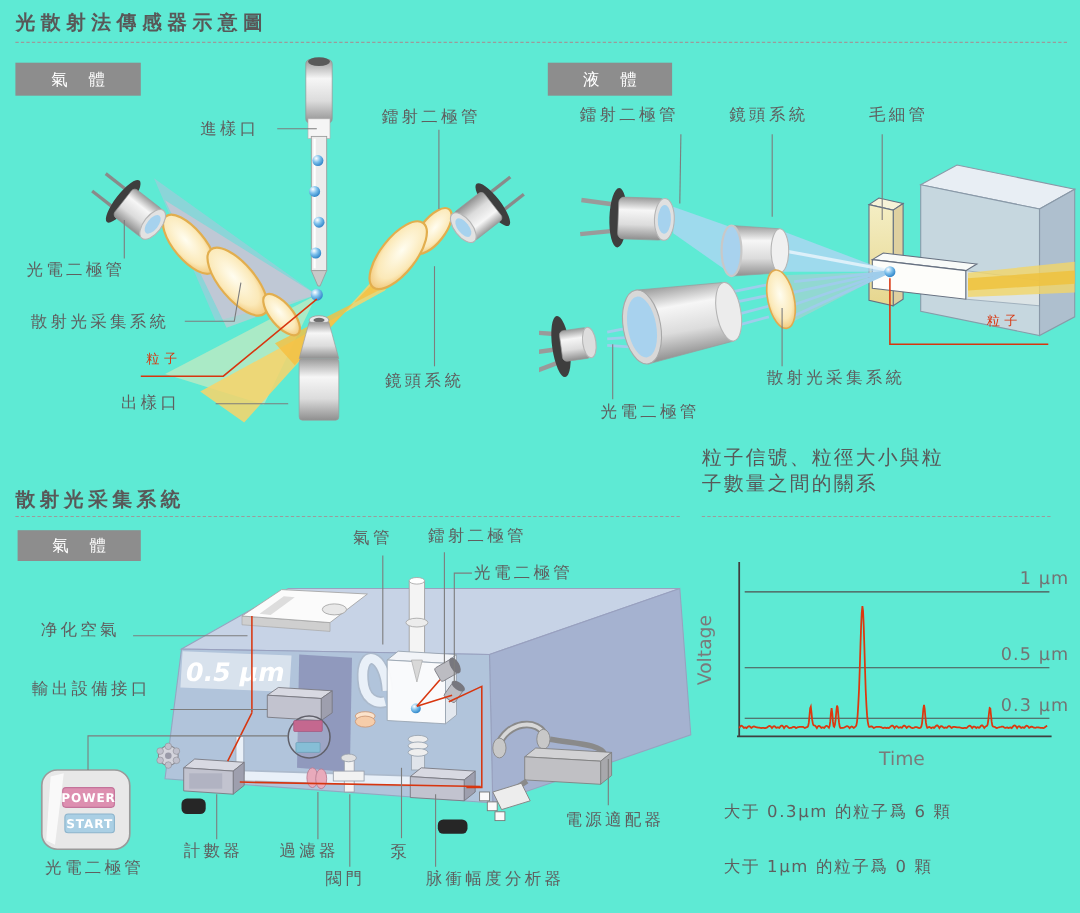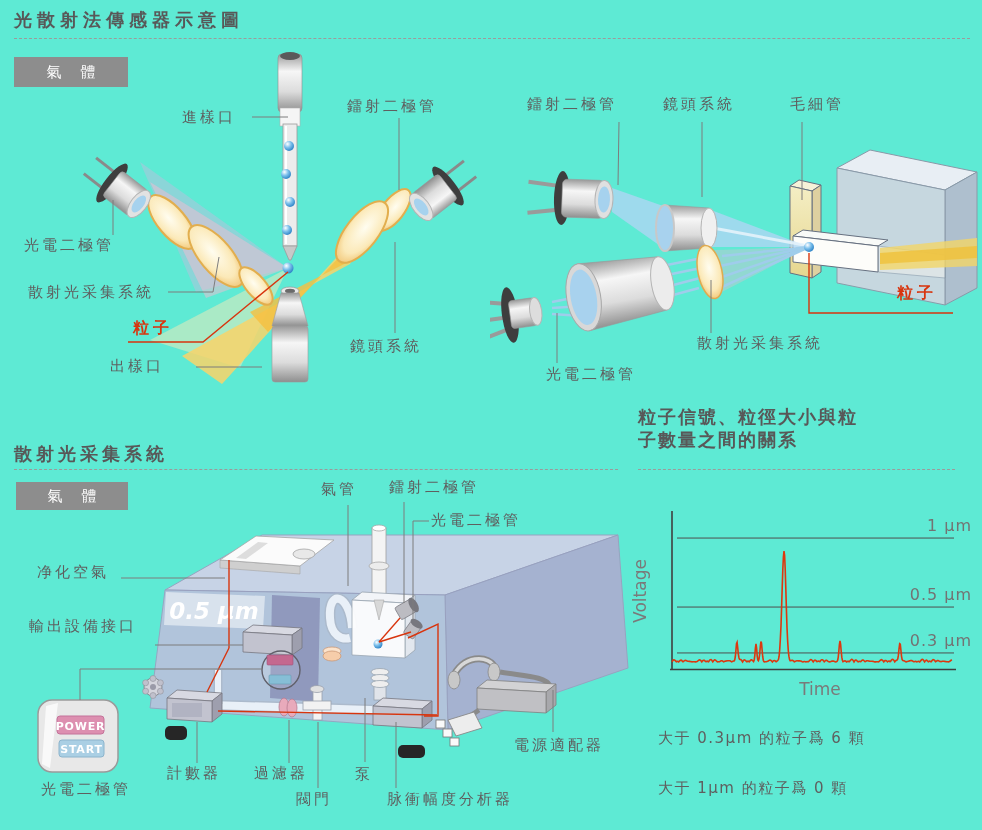--- a/index.html
+++ b/index.html
@@ -1,25 +1,25 @@
 <!DOCTYPE html>
 <html><head>
 <meta charset="utf-8">
 <style>
   *{margin:0;padding:0;box-sizing:border-box}
   body{background:#e9e9e9;font-family:"DejaVu Sans","Liberation Sans",sans-serif}
   .canvas{position:relative;width:982px;height:830px;background:#5eead4;overflow:hidden}
   .page-title{position:absolute;left:14px;top:8px;font-size:18px;font-weight:bold;color:#585858;letter-spacing:5px;white-space:nowrap}
   .sec-title{position:absolute;font-size:18px;font-weight:bold;color:#585858;letter-spacing:4px;white-space:nowrap}
-  .sig-title{position:absolute;font-size:18px;font-weight:bold;color:#585858;letter-spacing:2px;white-space:nowrap;line-height:22px}
+  .sig-title{position:absolute;font-size:18px;font-weight:normal;color:#585858;letter-spacing:2px;white-space:nowrap;line-height:22px}
   .dash{position:absolute;border-top:1px dashed #9b9b9b;height:0}
   .badge{position:absolute;background:#8d8d8d;color:#ffffff;font-size:15px;font-weight:normal;
          display:flex;align-items:center;justify-content:center;letter-spacing:7px;padding-left:7px}
   .lbl{position:absolute;font-size:15px;color:#5f5f5f;letter-spacing:3px;white-space:nowrap}
-  .lbl.red{color:#d8350e;font-weight:bold;font-size:16px;letter-spacing:4px}
+  .lbl.red{color:#d8350e;font-weight:normal;font-size:12px;letter-spacing:4px}
   .note{position:absolute;font-size:15px;color:#5f5f5f;letter-spacing:1.5px;white-space:nowrap}
   svg{position:absolute}
   .leader{stroke:#7d7d7d;stroke-width:1;fill:none}
   .red-line{stroke:#d8350e;stroke-width:1.4;fill:none}
   .th-line{stroke:#4f4f4f;stroke-width:1}
   .th-label{font-size:16px;fill:#737373;letter-spacing:1px;font-family:"DejaVu Sans",sans-serif}
   .axis{stroke:#3f3f3f;stroke-width:1.6}
   .axis-label{font-size:17px;fill:#7a7a7a;font-family:"DejaVu Sans",sans-serif}
 </style>
 </head>
@@ -226,20 +226,21 @@
     <circle cx="319" cy="197" r="5" fill="url(#lpart)"></circle>
 
     <line class="leader" x1="129" y1="72" x2="128" y2="135"></line>
     <line class="leader" x1="212" y1="72" x2="212" y2="147"></line>
     <line class="leader" x1="312" y1="72" x2="312" y2="150"></line>
     <line class="leader" x1="221" y1="230" x2="221" y2="283"></line>
     <line class="leader" x1="67" y1="263" x2="67" y2="313"></line>
     <polyline class="red-line" points="319,203 319,263 463,263"></polyline>
   </svg>
 
+  <div class="badge" style="left:498px;top:57px;width:113px;height:30px">液 體</div>
   <div class="lbl" style="left:527px;top:95px">鐳射二極管</div>
   <div class="lbl" style="left:663px;top:95px">鏡頭系統</div>
   <div class="lbl" style="left:790px;top:95px">毛細管</div>
   <div class="lbl red" style="left:897px;top:283px">粒子</div>
   <div class="lbl" style="left:697px;top:334px">散射光采集系統</div>
   <div class="lbl" style="left:546px;top:365px">光電二極管</div>
 
   <div class="sec-title" style="left:14px;top:442px">散射光采集系統</div>
   <div class="dash" style="left:14px;top:469px;width:604px"></div>
   <div class="sig-title" style="left:638px;top:406px">粒子信號、粒徑大小與粒</div>

